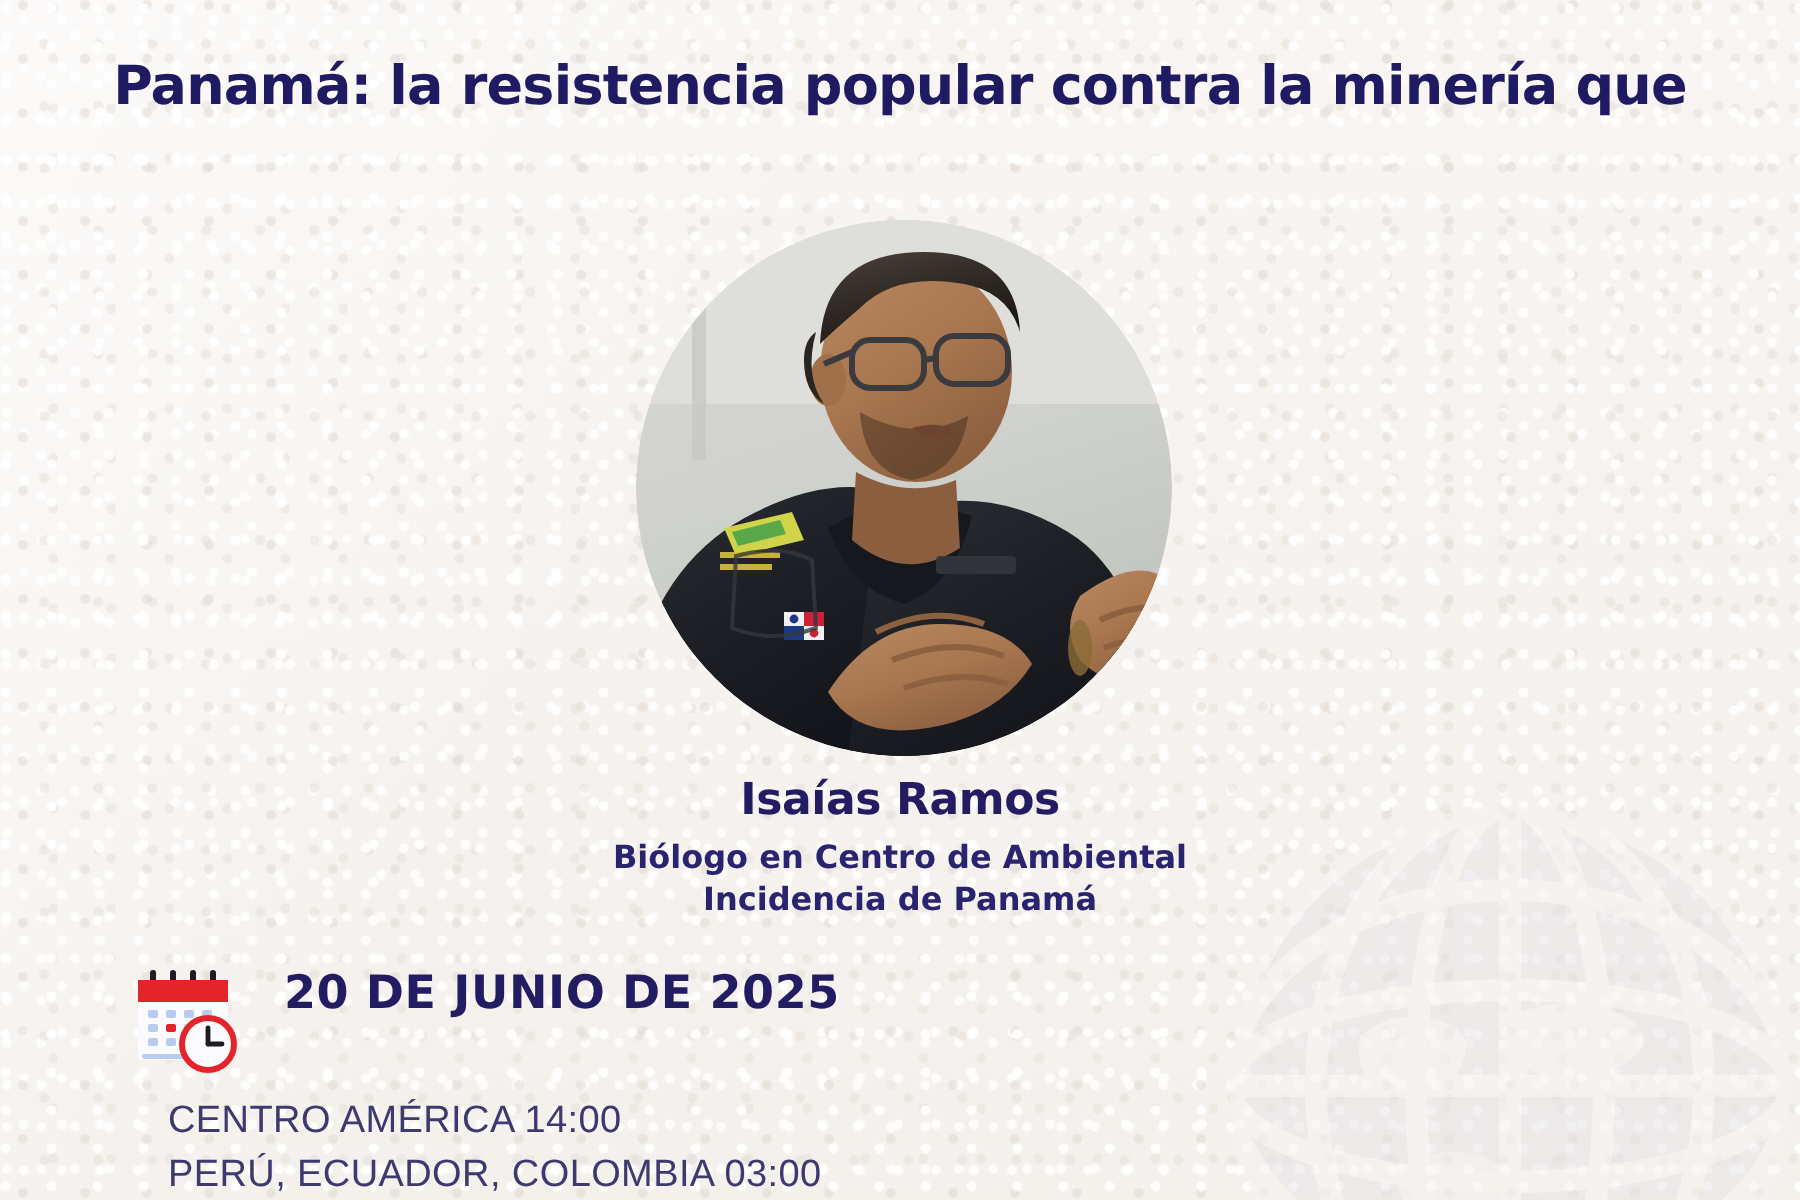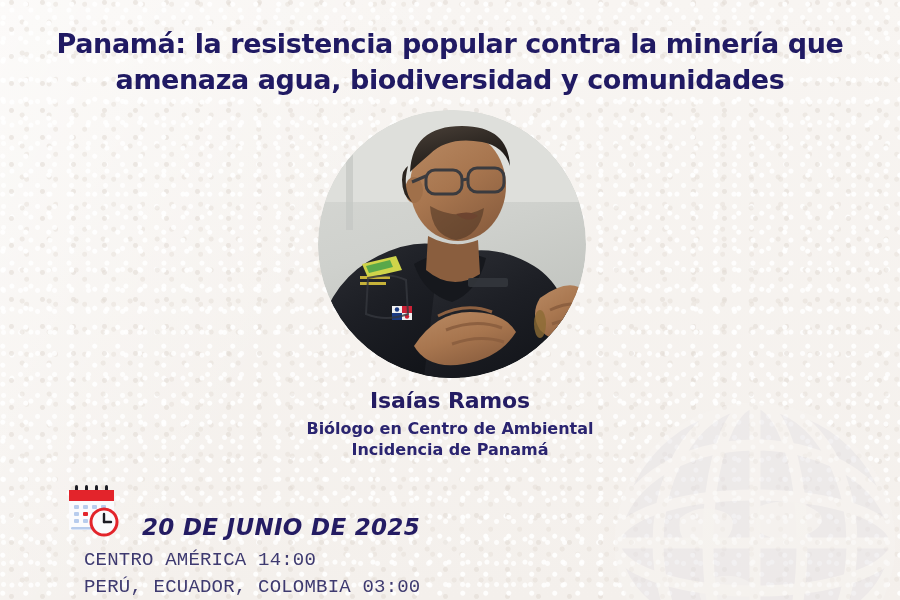--- a/index.html
+++ b/index.html
@@ -102,39 +102,38 @@
 
   
   #date-block {
     position: absolute;
     left: 66px;
     top: 484px;
     width: 470px;
   }
   #date-row {
     display: flex;
-    align-items: flex-end;
+    align-items: flex-start;
     height: 56px;
-    font-style: italic;
   }
   #calendar-icon { width: 58px; height: 56px; flex: 0 0 58px; }
   #date-text {
     margin-left: 18px;
     color: #241c63;
     font-family: "DejaVu Sans", sans-serif;
     font-weight: bold;
     font-size: 23px;
     letter-spacing: 0.3px;
     white-space: nowrap;
   }
   #times {
     margin-top: 7px;
     margin-left: 18px;
     color: #3e3a70;
-    font-family: Liberation Mono, monospace;
+    font-family: Liberation Sans, sans-serif;
     font-weight: normal;
     font-size: 19px;
     line-height: 27px;
     letter-spacing: 0.2px;
   }
   #times .timeline { display: block; white-space: nowrap; }
 </style>
 </head>
 <body>
 
@@ -160,21 +159,20 @@
       <g fill="#f7f4f1">
         <path d="M70 120 q20 -16 44 -6 q14 6 6 22 q-10 18 -30 14 q-24 -4 -20 -30z" opacity="0.85"></path>
         <path d="M150 108 q34 -12 58 6 q10 10 -6 20 q-26 14 -50 2 q-12 -8 -2 -28z" opacity="0.85"></path>
         <path d="M96 182 q28 -10 46 4 q10 10 -4 20 q-24 14 -44 0 q-10 -12 2 -24z" opacity="0.7"></path>
       </g>
     </g>
   </svg>
 
   <h1 id="title">
     <span class="tline">Panamá: la resistencia popular contra la minería que</span>
-    <span class="tline">amenaza agua, biodiversidad y comunidades</span>
   </h1>
 
   <div id="photo-wrap">
     <svg id="photo-art" viewBox="0 0 268 268" aria-hidden="true">
       <defs>
         <clipPath id="pclip">
             <circle cx="134" cy="134" r="134"></circle>
           </clipPath>
         <linearGradient id="wallG" x1="0" y1="0" x2="0.3" y2="1">
           <stop offset="0%" stop-color="#d9dad6"></stop>

